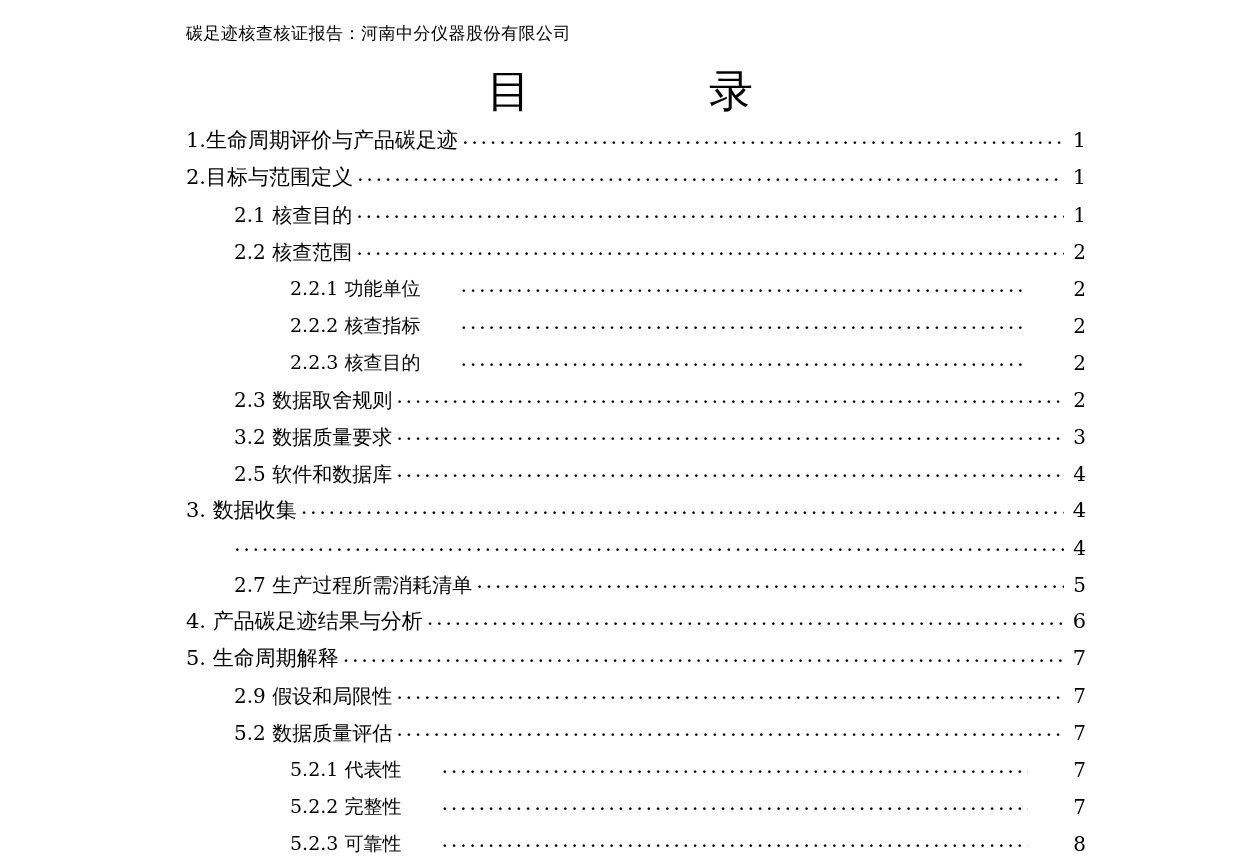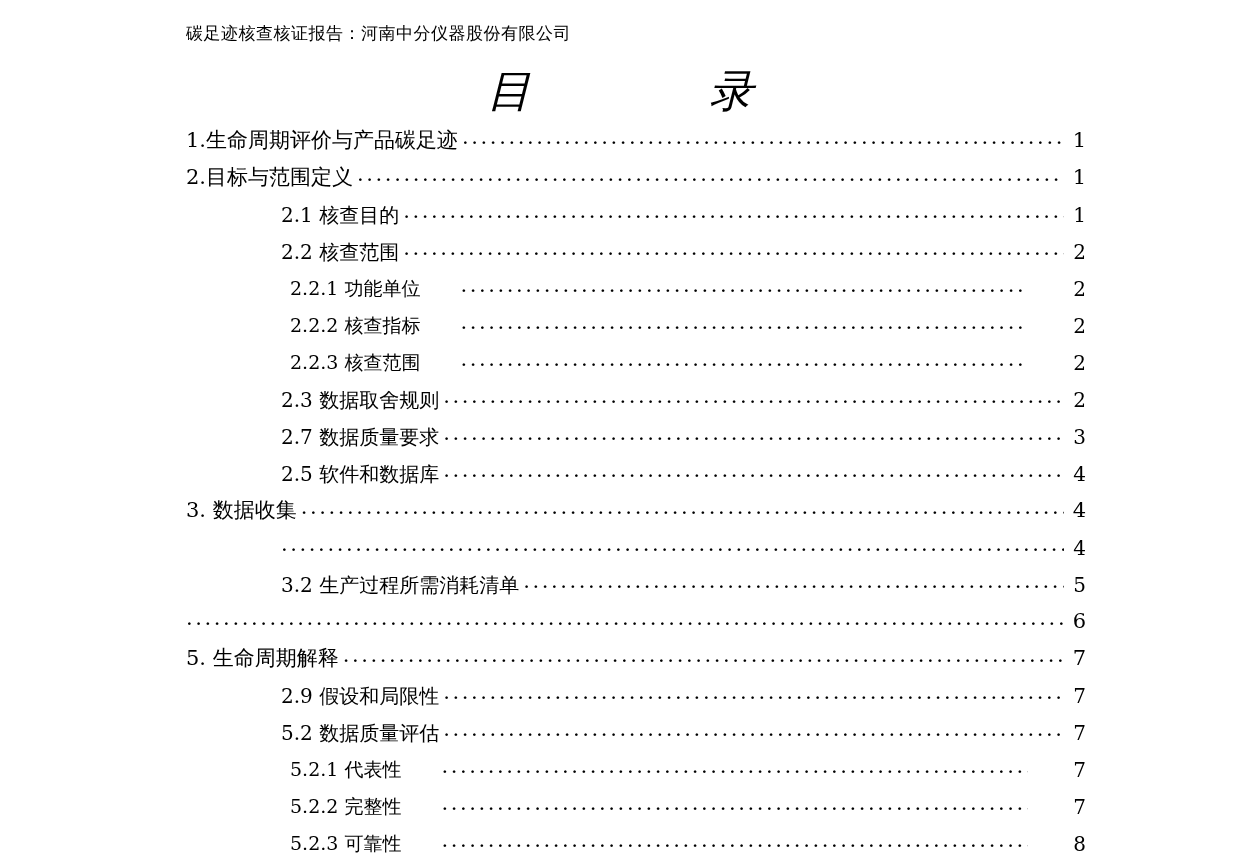--- a/index.html
+++ b/index.html
@@ -33,21 +33,20 @@
   .toc-title {
     position: absolute;
     top: 62px;
     left: 0;
     width: 1240px;
     text-align: center;
     font-size: 44px;
     font-family: "DejaVu Serif", "Liberation Serif", serif;
     letter-spacing: 30px;
     text-indent: 30px;
-    font-style: italic;
   }
   .toc {
     position: absolute;
     top: 122px;
     left: 186px;
     width: 900px;
   }
   .toc-row {
     display: flex;
     align-items: center;
@@ -78,21 +77,21 @@
   }
   
   .lvl-1 { margin-left: 0px; }
   .lvl-2 { margin-left: 48px; }
   .lvl-3 { margin-left: 104px; }
 
   .lvl-1 .toc-row, .lvl-2 .toc-row, .lvl-3 .toc-row { }
 
   .row-wrap { display: block; }
   .row-wrap.lvl-2 .dots, .row-wrap.lvl-3 .dots { }
-  .row-wrap.lvl-2 .toc-row { font-size: 20px; margin-left: 47px; }
+  .row-wrap.lvl-2 .toc-row { font-size: 20px; }
   .row-wrap.lvl-3 .toc-row { font-size: 19px; gap: 36px; }
   .row-wrap.lvl-2 .page-num, .row-wrap.lvl-3 .page-num { font-size: 20px; }
 </style>
 </head>
 <body>
 
 <div class="page">
 
   <div class="header">碳足迹核查核证报告：河南中分仪器股份有限公司</div>
 
@@ -136,35 +135,35 @@
       </div>
       <div class="row-wrap lvl-3">
         <div class="toc-row">
           <span class="label">2.2.2 核查指标</span>
           <span class="dots">........................................................................................................................................................................................................</span>
           <span class="page-num">2</span>
         </div>
       </div>
       <div class="row-wrap lvl-3">
         <div class="toc-row">
-          <span class="label">2.2.3 核查范围</span>
+          <span class="label">2.2.3 核查目的</span>
           <span class="dots">........................................................................................................................................................................................................</span>
           <span class="page-num">2</span>
         </div>
       </div>
       <div class="row-wrap lvl-2">
         <div class="toc-row">
           <span class="label">2.3  数据取舍规则</span>
           <span class="dots">........................................................................................................................................................................................................</span>
           <span class="page-num">2</span>
         </div>
       </div>
       <div class="row-wrap lvl-2">
         <div class="toc-row">
-          <span class="label">2.7 数据质量要求</span>
+          <span class="label">3.2 数据质量要求</span>
           <span class="dots">........................................................................................................................................................................................................</span>
           <span class="page-num">3</span>
         </div>
       </div>
       <div class="row-wrap lvl-2">
         <div class="toc-row">
           <span class="label">2.5 软件和数据库</span>
           <span class="dots">........................................................................................................................................................................................................</span>
           <span class="page-num">4</span>
         </div>
@@ -177,27 +176,28 @@
         </div>
       </div>
       <div class="row-wrap lvl-2">
         <div class="toc-row">
           <span class="dots">........................................................................................................................................................................................................</span>
           <span class="page-num">4</span>
         </div>
       </div>
       <div class="row-wrap lvl-2">
         <div class="toc-row">
-          <span class="label">3.2  生产过程所需消耗清单</span>
+          <span class="label">2.7  生产过程所需消耗清单</span>
           <span class="dots">........................................................................................................................................................................................................</span>
           <span class="page-num">5</span>
         </div>
       </div>
       <div class="row-wrap lvl-1">
         <div class="toc-row">
+          <span class="label">4.  产品碳足迹结果与分析</span>
           <span class="dots">........................................................................................................................................................................................................</span>
           <span class="page-num">6</span>
         </div>
       </div>
       <div class="row-wrap lvl-1">
         <div class="toc-row">
           <span class="label">5.  生命周期解释</span>
           <span class="dots">........................................................................................................................................................................................................</span>
           <span class="page-num">7</span>
         </div>

